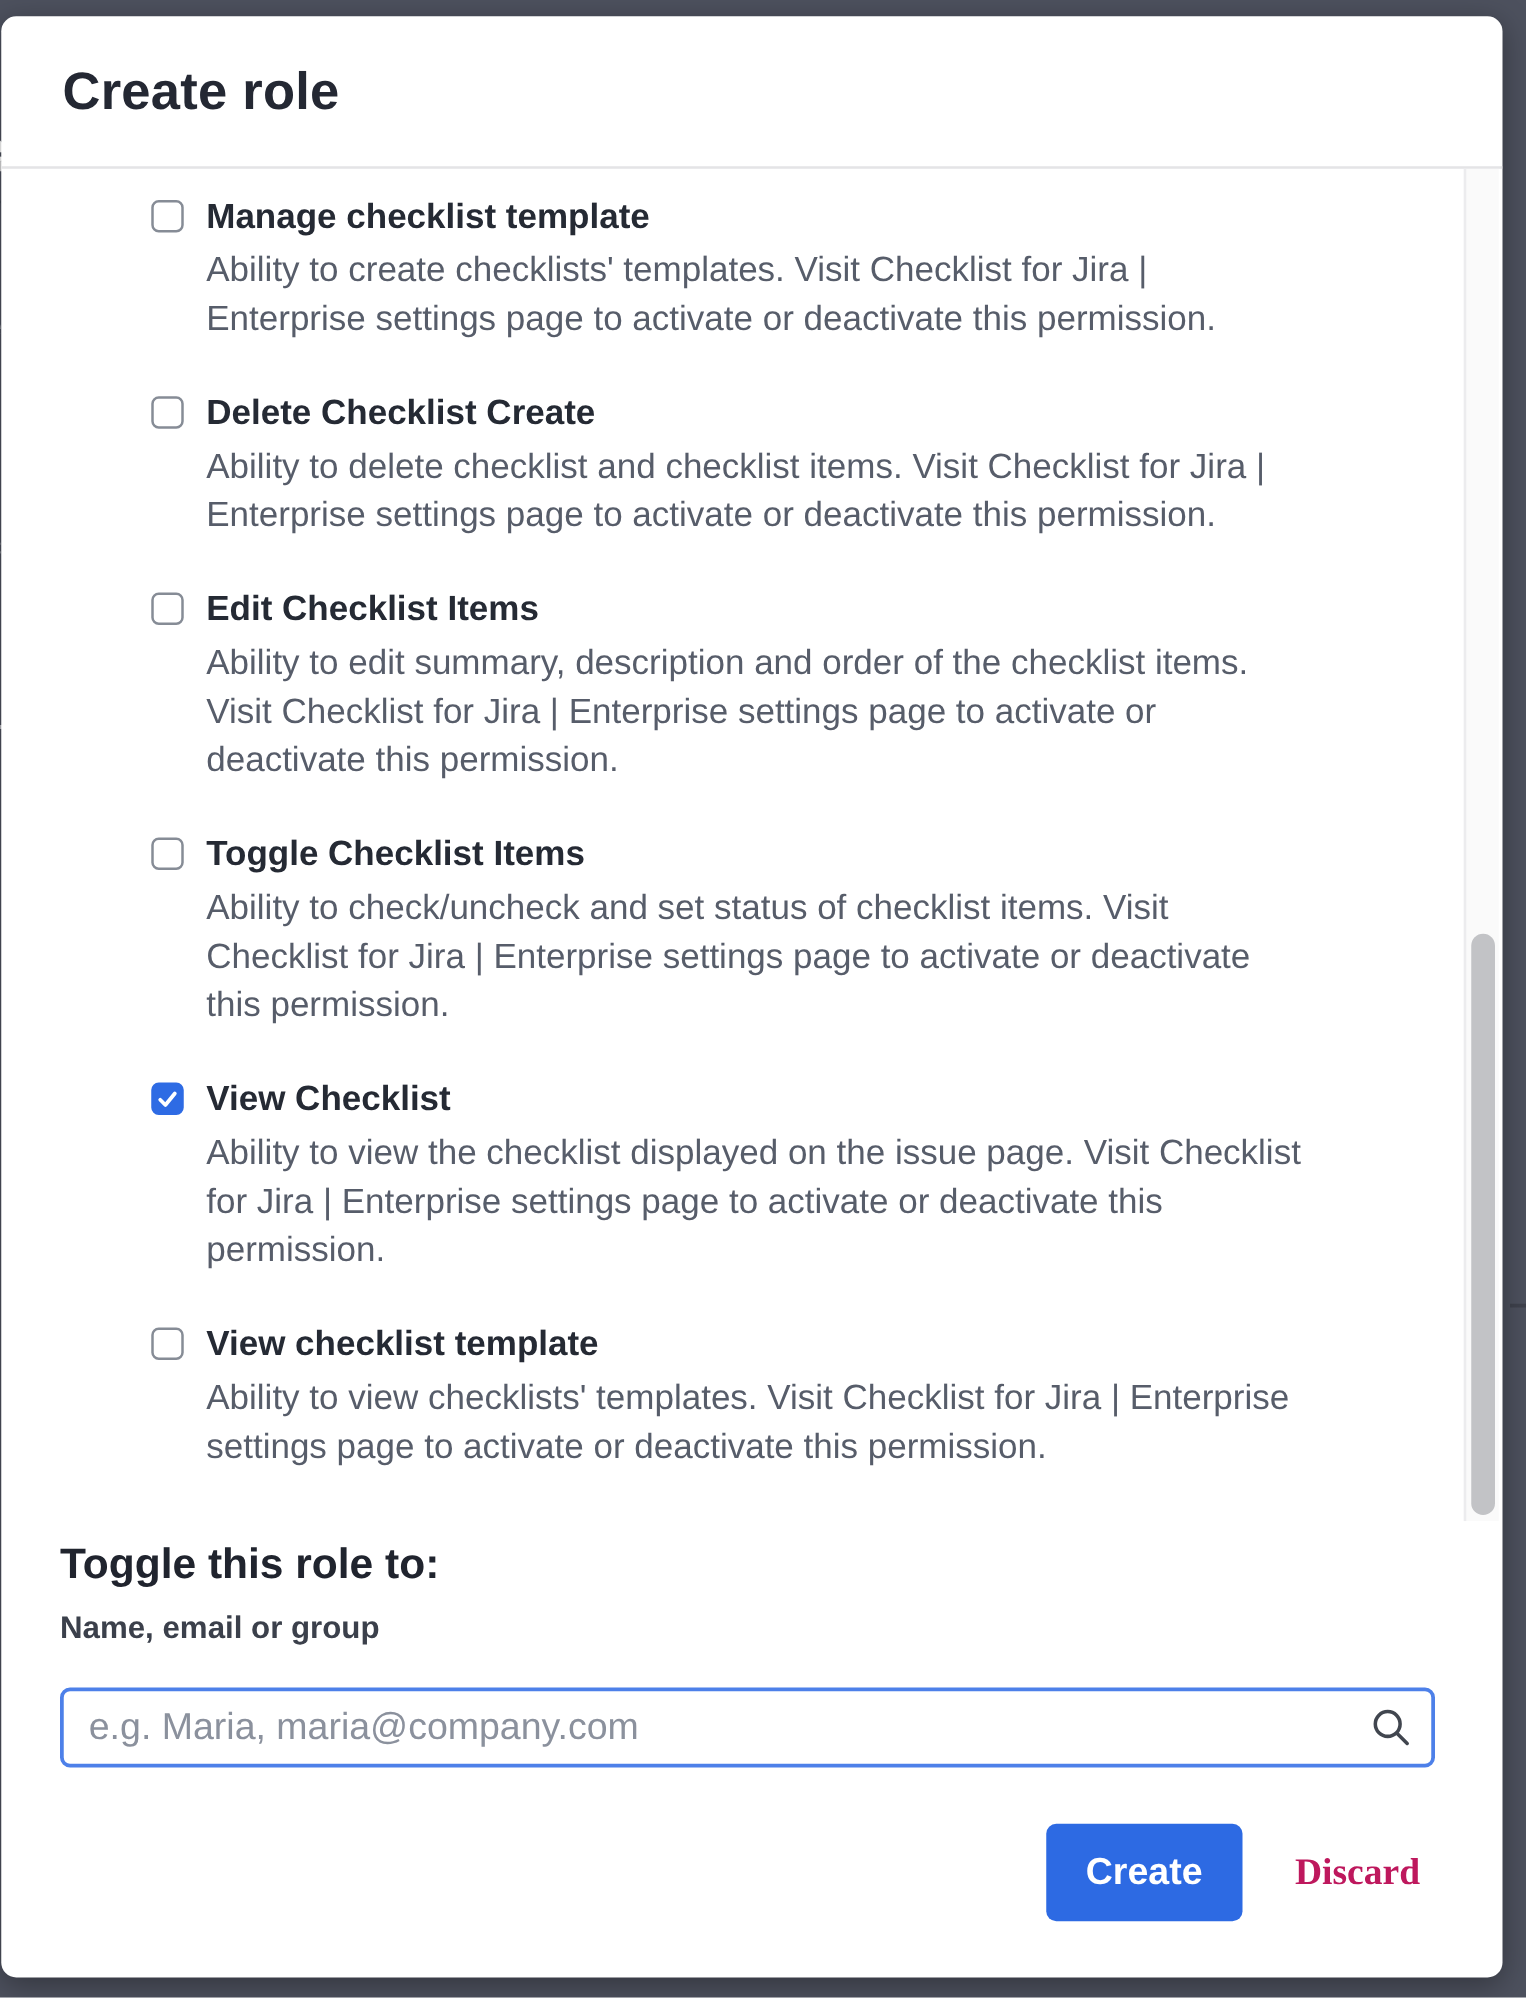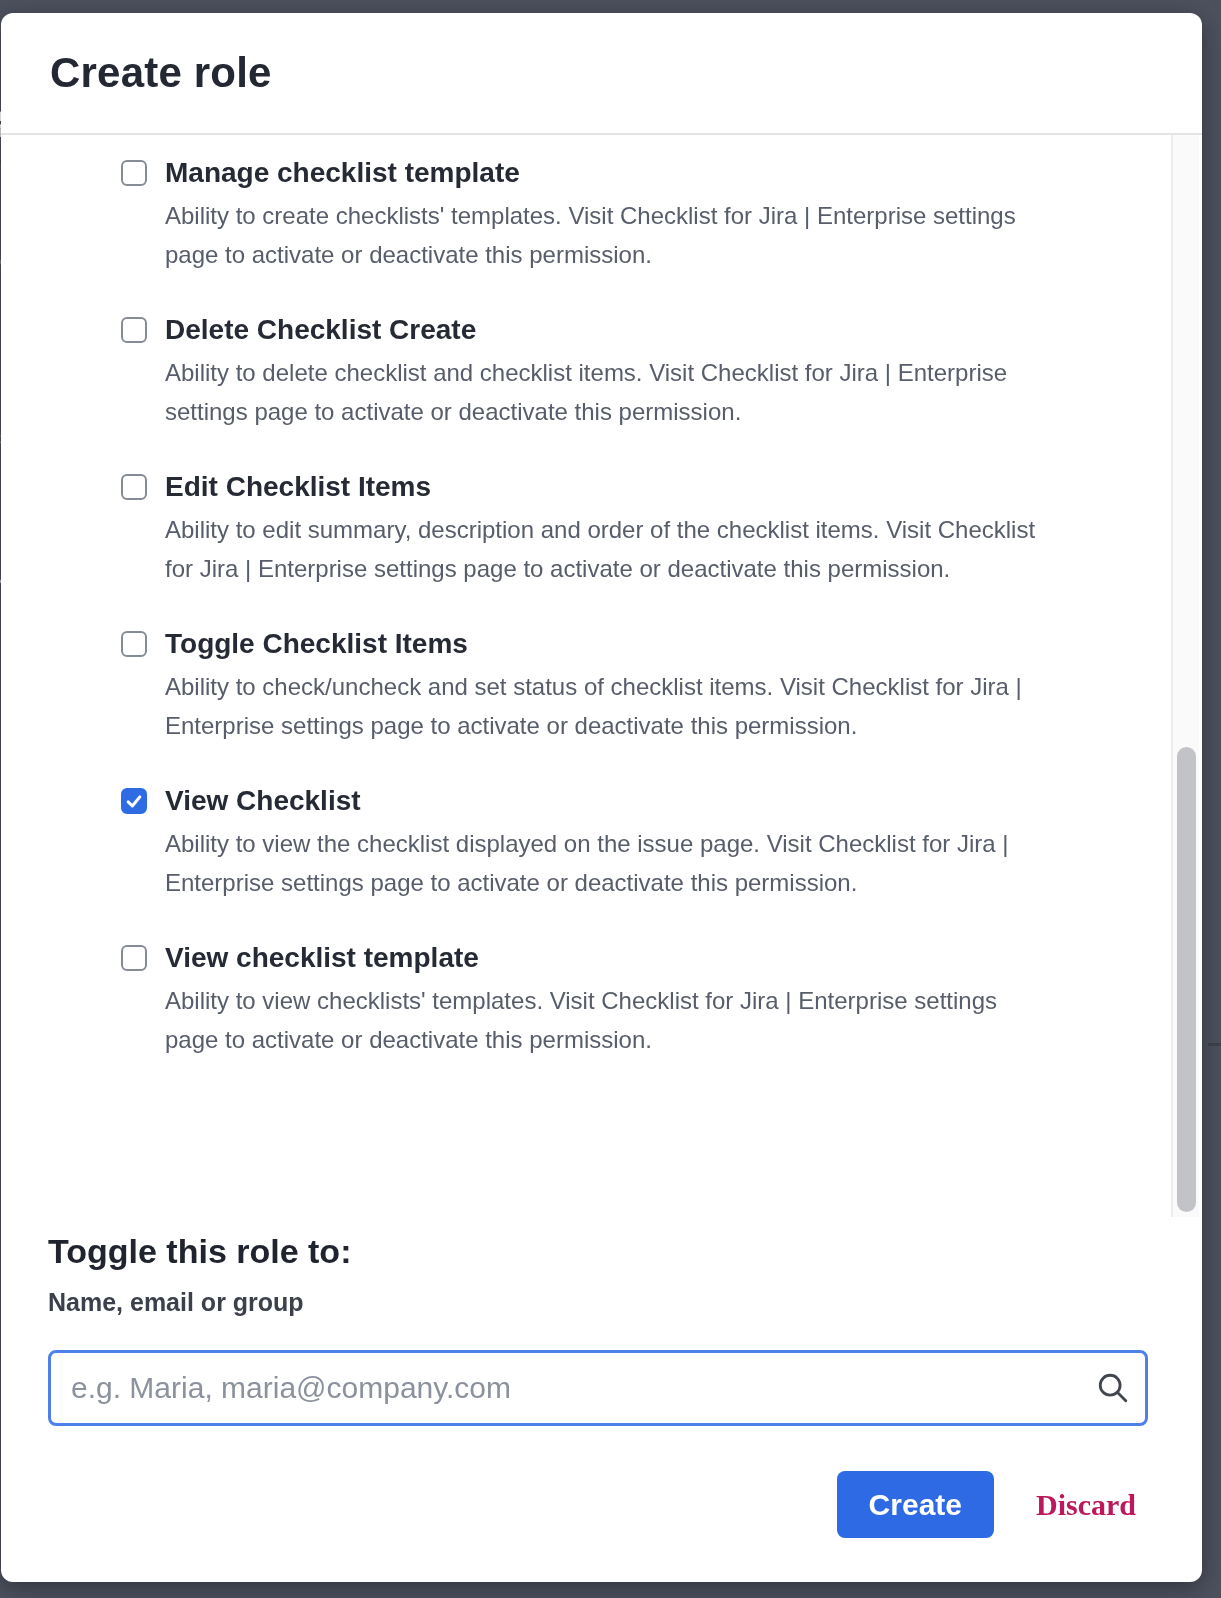--- a/index.html
+++ b/index.html
@@ -46,55 +46,55 @@
     flex: 0 0 auto; width: 26px; height: 26px; margin-top: 7px; margin-right: 18px;
     border: 2px solid #868c96; border-radius: 6px; background: #fff;
     display: inline-flex; align-items: center; justify-content: center;
     cursor: pointer;
   }
   .checkbox svg { width: 20px; height: 20px; display: none; }
   .checkbox.checked { background: #2e6be4; border-color: #2e6be4; }
   .checkbox.checked svg { display: block; }
   .perm-text { max-width: 880px; }
   .perm-label { font-size: 28px; font-weight: 600; color: #252a34; line-height: 40px; }
-  .perm-desc { font-size: 24px; color: #575d6a; line-height: 39px; margin-top: 3px; }
+  .perm-desc { font-size: 28px; color: #575d6a; line-height: 39px; margin-top: 3px; }
 
   
   .scrollbar-track {
     position: absolute; top: 0; right: 3px; width: 28px; height: 100%;
     background: #fafafa; border-left: 2px solid #ececee;
   }
   .scrollbar-thumb {
     position: absolute; left: 4px; top: 612px; width: 19px; height: 465px;
     background: #c2c3c6; border-radius: 10px; cursor: pointer;
   }
 
   
   .assign-section { padding: 12px 54px 0 47px; }
   .assign-heading { font-size: 34px; font-weight: bold; color: #20242e; line-height: 44px; }
   .field-label { margin-top: 14px; font-size: 25px; font-weight: bold; color: #3b404b; line-height: 30px; }
   .input-wrap { position: relative; margin-top: 33px; }
   .assign-input {
-    width: 100%; height: 76px; border: 3px solid #4d80e9; border-radius: 8px;
+    width: 100%; height: 64px; border: 3px solid #4d80e9; border-radius: 8px;
     font-family: "Liberation Sans", sans-serif;
     font-size: 30px; color: #2a2e38; padding: 0 70px 0 20px; outline: none;
   }
   .assign-input::placeholder { color: #8b919d; }
   .search-icon {
     position: absolute; right: 18px; top: 50%; transform: translateY(-50%);
     width: 34px; height: 34px; pointer-events: none;
   }
 
   
   .modal-footer {
     display: flex; justify-content: flex-end; align-items: center;
     gap: 42px; padding-right: 66px; margin-top: 45px;
   }
   .create-button {
-    min-width: 138px; height: 67px; padding: 0 32px;
+    min-width: 138px; height: 78px; padding: 0 32px;
     background: #2d6ae3; color: #ffffff; border: none; border-radius: 8px;
     font-family: "Liberation Sans", sans-serif;
     font-size: 30px; font-weight: bold; cursor: pointer;
   }
   .discard-button {
     background: none; border: none; cursor: pointer;
     font-family: Liberation Serif, serif;
     font-size: 30px; font-weight: bold; color: #be185d;
   }
 </style>

